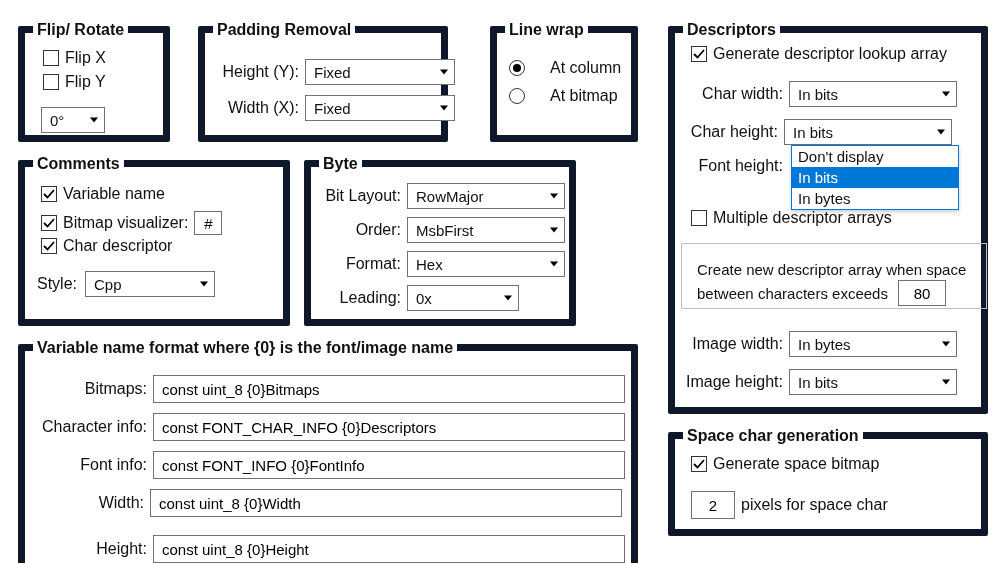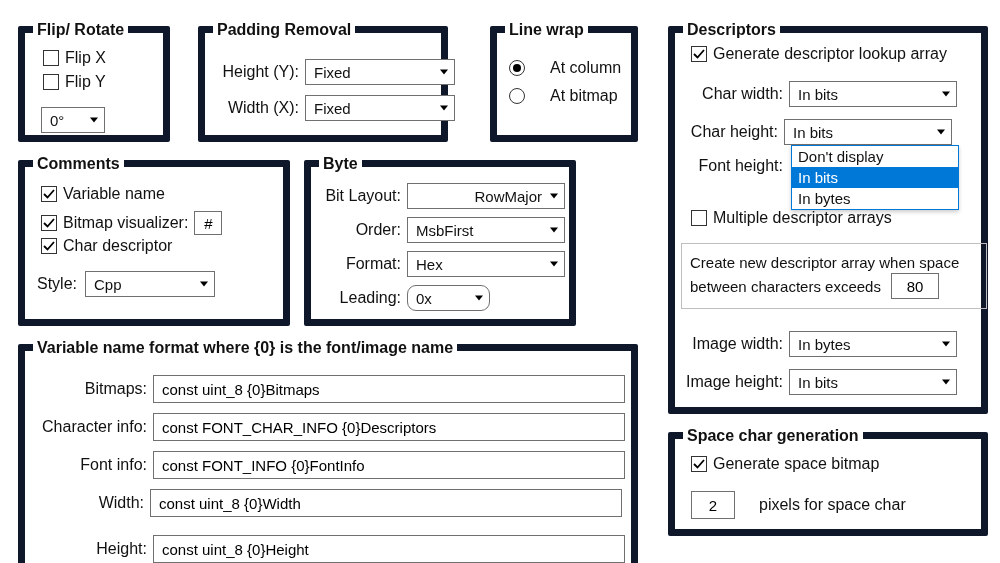--- a/index.html
+++ b/index.html
@@ -230,42 +230,42 @@
         <span>Cpp</span>
         <span class="caret"></span>
       </span>
     </div>
   </div>
 
   <div class="group" style="left:304px; top:160px; width:272px; height:166px;">
     <span class="group-title">Byte</span>
     <div class="row" style="left:6px; top:16px;">
       <span class="rlabel" style="width:90px;">Bit Layout:</span>
-      <span class="combo" style="width:158px;justify-content:flex-end;">
+      <span class="combo" style="width:158px;">
         <span>RowMajor</span>
         <span class="caret"></span>
       </span>
     </div>
     <div class="row" style="left:6px; top:50px;">
       <span class="rlabel" style="width:90px;">Order:</span>
       <span class="combo" style="width:158px;">
         <span>MsbFirst</span>
         <span class="caret"></span>
       </span>
     </div>
     <div class="row" style="left:6px; top:84px;">
       <span class="rlabel" style="width:90px;">Format:</span>
       <span class="combo" style="width:158px;">
         <span>Hex</span>
         <span class="caret"></span>
       </span>
     </div>
     <div class="row" style="left:6px; top:118px;">
       <span class="rlabel" style="width:90px;">Leading:</span>
-      <span class="combo" style="width:83px;border-radius:9px;">
+      <span class="combo" style="width:112px;">
         <span>0x</span>
         <span class="caret"></span>
       </span>
     </div>
   </div>
 
   <div class="group" style="left:18px; top:344px; width:620px; height:230px;">
     <span class="group-title">Variable name format where {0} is the font/image name</span>
     <div class="row" style="left:6px; top:24px;">
       <span class="rlabel" style="width:122px;">Bitmaps:</span>
@@ -329,21 +329,21 @@
       <div class="item">In bytes</div>
     </div>
 
     <div class="row" style="left:16px; top:176px;align-items:flex-end;">
       <span class="chk">
         <span class="box"></span>
         <span class="label">Multiple descriptor arrays</span>
       </span>
     </div>
 
-    <div style="position:absolute; left:6px; top:210px; width:306px; height:66px; border:1px solid #bfbfbf; padding:8px;">
+    <div style="position:absolute; left:6px; top:210px; width:306px; height:66px; border:1px solid #bfbfbf; padding:15px;">
       <div style="font-size:15px; line-height:1.4;">
         <span>Create new descriptor array when space between characters exceeds</span>
         <input class="textin" style="width: 48px; text-align: center; height: 26px; margin-left: 6px;" value="80">
       </div>
     </div>
 
     <div class="row" style="left:6px; top:298px;">
       <span class="rlabel" style="width:108px;">Image width:</span>
       <span class="combo" style="width:168px;">
         <span>In bytes</span>
@@ -366,17 +366,17 @@
         <span class="box">
             <svg viewBox="0 0 12 12">
               <path d="M1 6 L4.5 9.5 L11 2" stroke="#000" stroke-width="1.8" fill="none"></path>
             </svg>
           </span>
         <span class="label">Generate space bitmap</span>
       </span>
     </div>
     <div class="row" style="left:16px; top:52px;">
       <input class="textin" style="width: 44px; text-align: center;" value="2">
-      <span class="label" style="margin-left:24px;">pixels for space char</span>
+      <span class="label" style="margin-left:6px;">pixels for space char</span>
     </div>
   </div>
 
 </div>
 
 </body></html>

